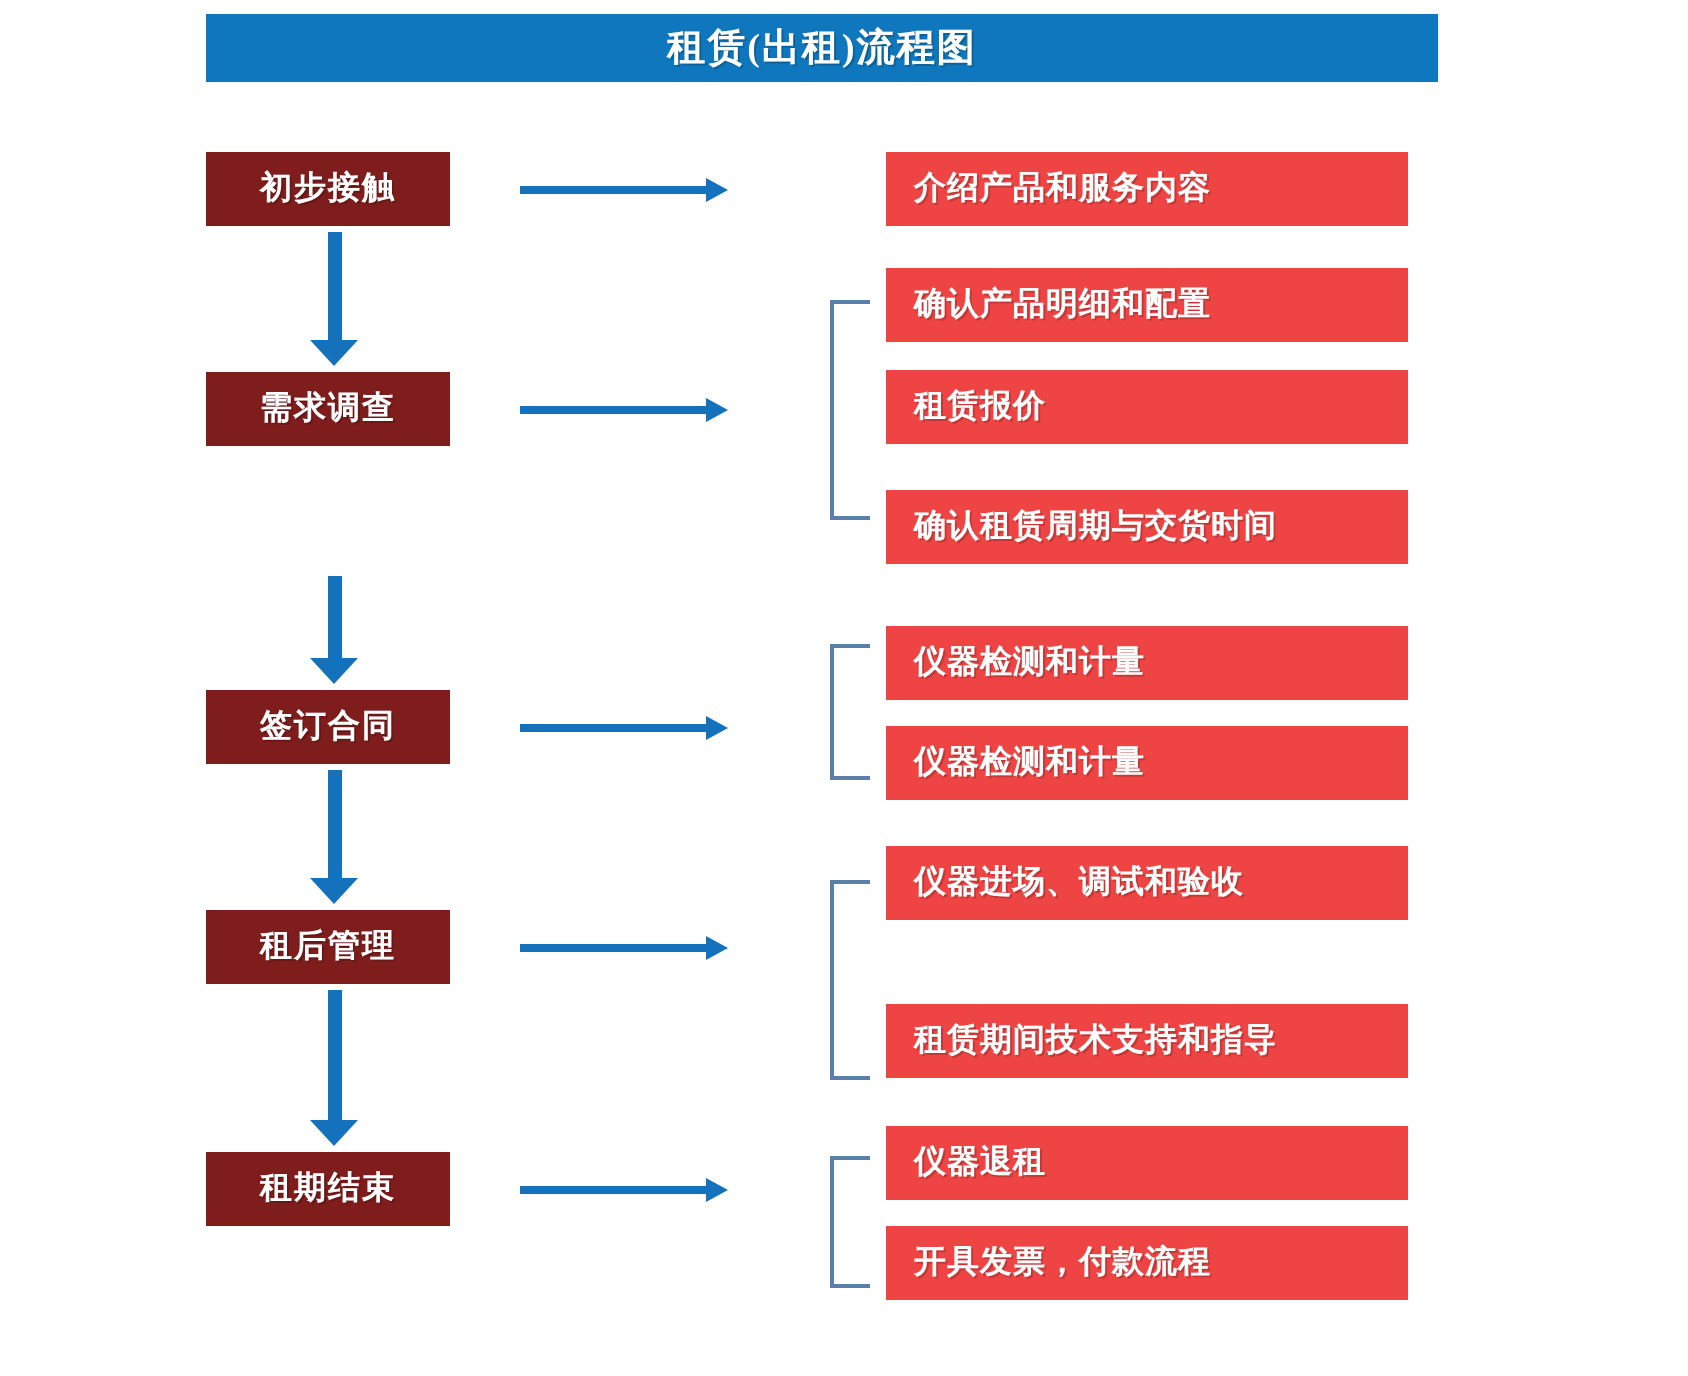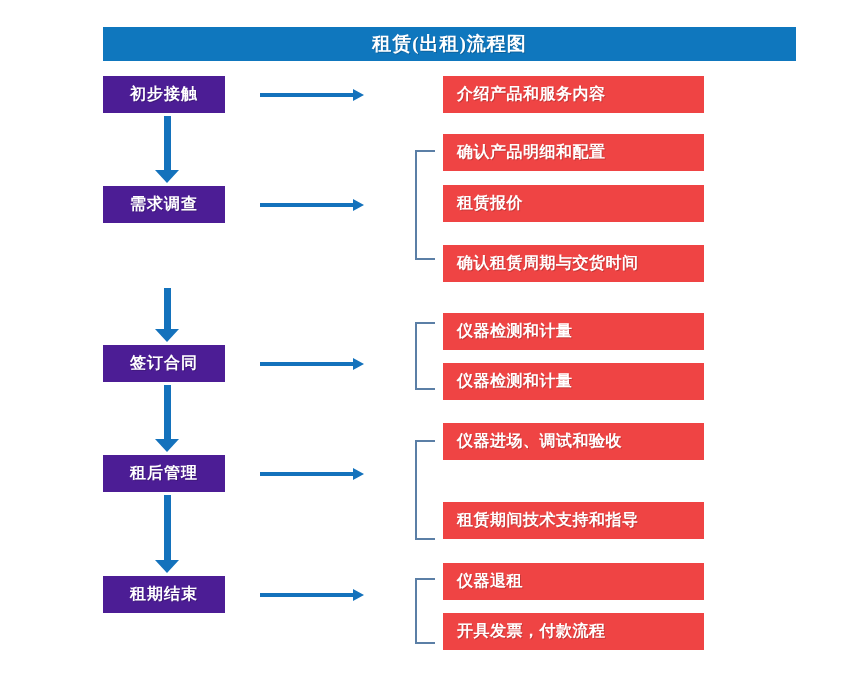--- a/index.html
+++ b/index.html
@@ -14,40 +14,40 @@
     position: relative;
     width: 844px;
     height: 688px;
     background: #ffffff;
     overflow: hidden;
   }
   
   .title-bar {
     position: absolute;
     left: 103px;
-    top: 27px;
-    width: 693px;
+    top: 7px;
+    width: 616px;
     height: 34px;
     background: #0F77BE;
     color: #ffffff;
     display: flex;
     align-items: center;
     justify-content: center;
     font-size: 19px;
     font-weight: bold;
     letter-spacing: 1px;
     text-shadow: 1px 1px 0 rgba(0,0,0,0.18);
     box-sizing: border-box;
   }
   
   .stage-box {
     position: absolute;
     width: 122px;
     height: 37px;
-    background: #4c1d95;
+    background: #7f1d1d;
     color: #ffffff;
     display: flex;
     align-items: center;
     justify-content: center;
     font-size: 16px;
     font-weight: bold;
     letter-spacing: 1px;
     text-shadow: 1px 1px 0 rgba(0,0,0,0.18);
     box-sizing: border-box;
   }

